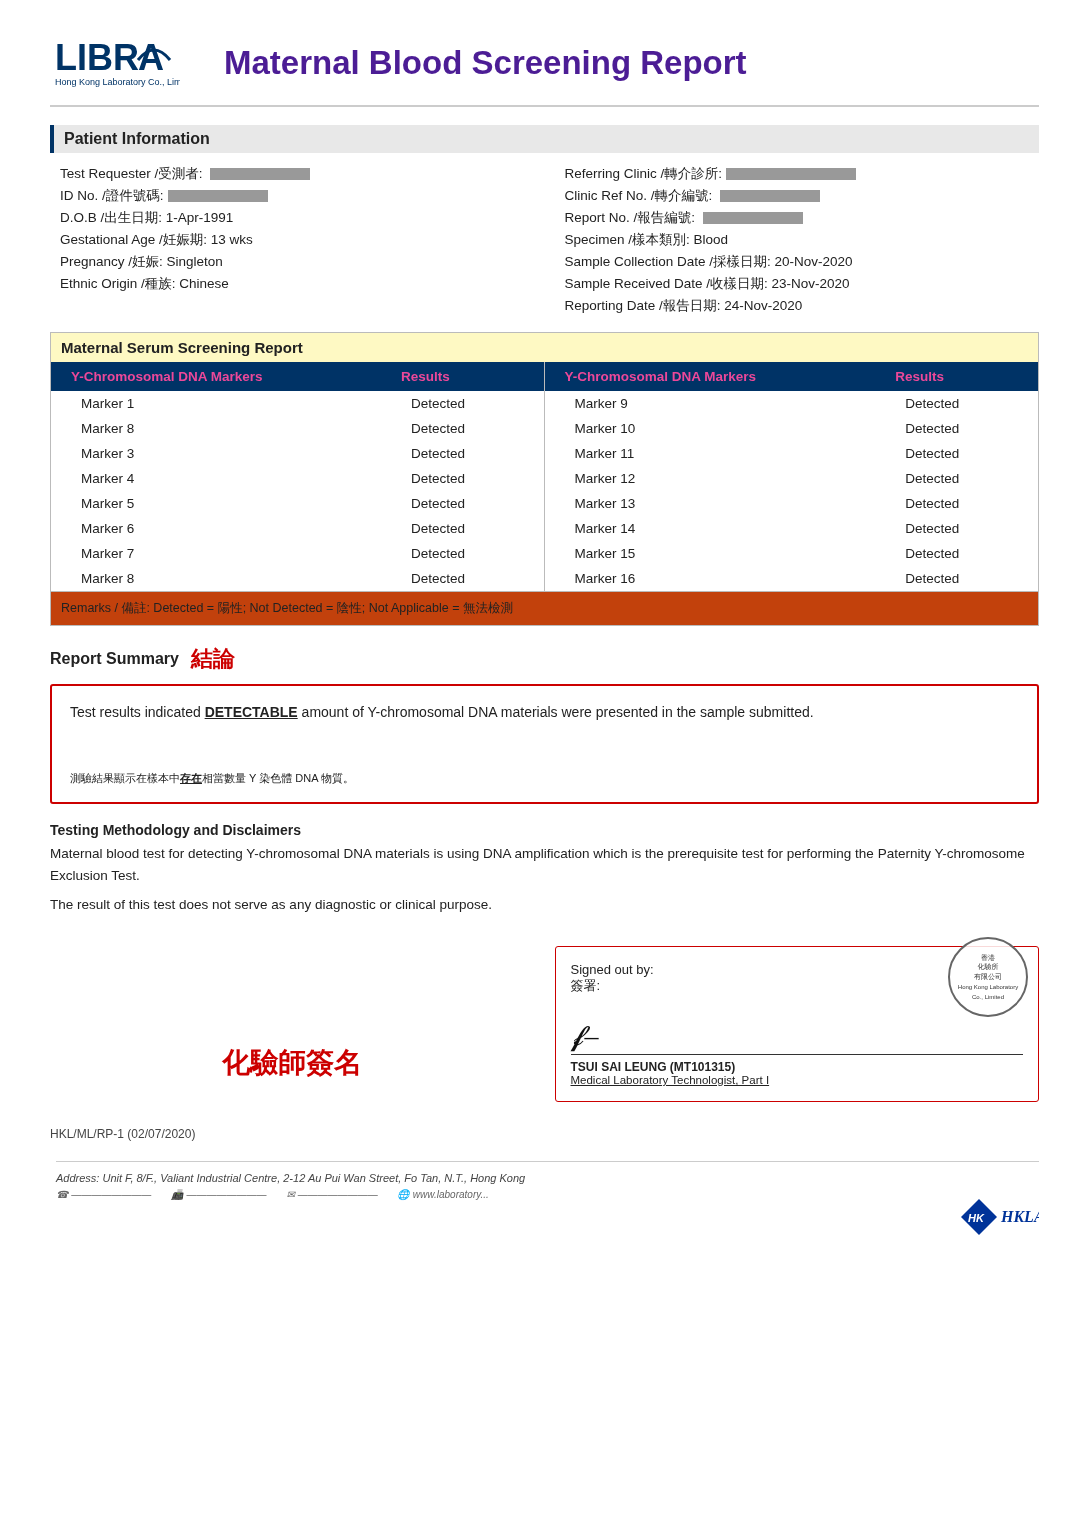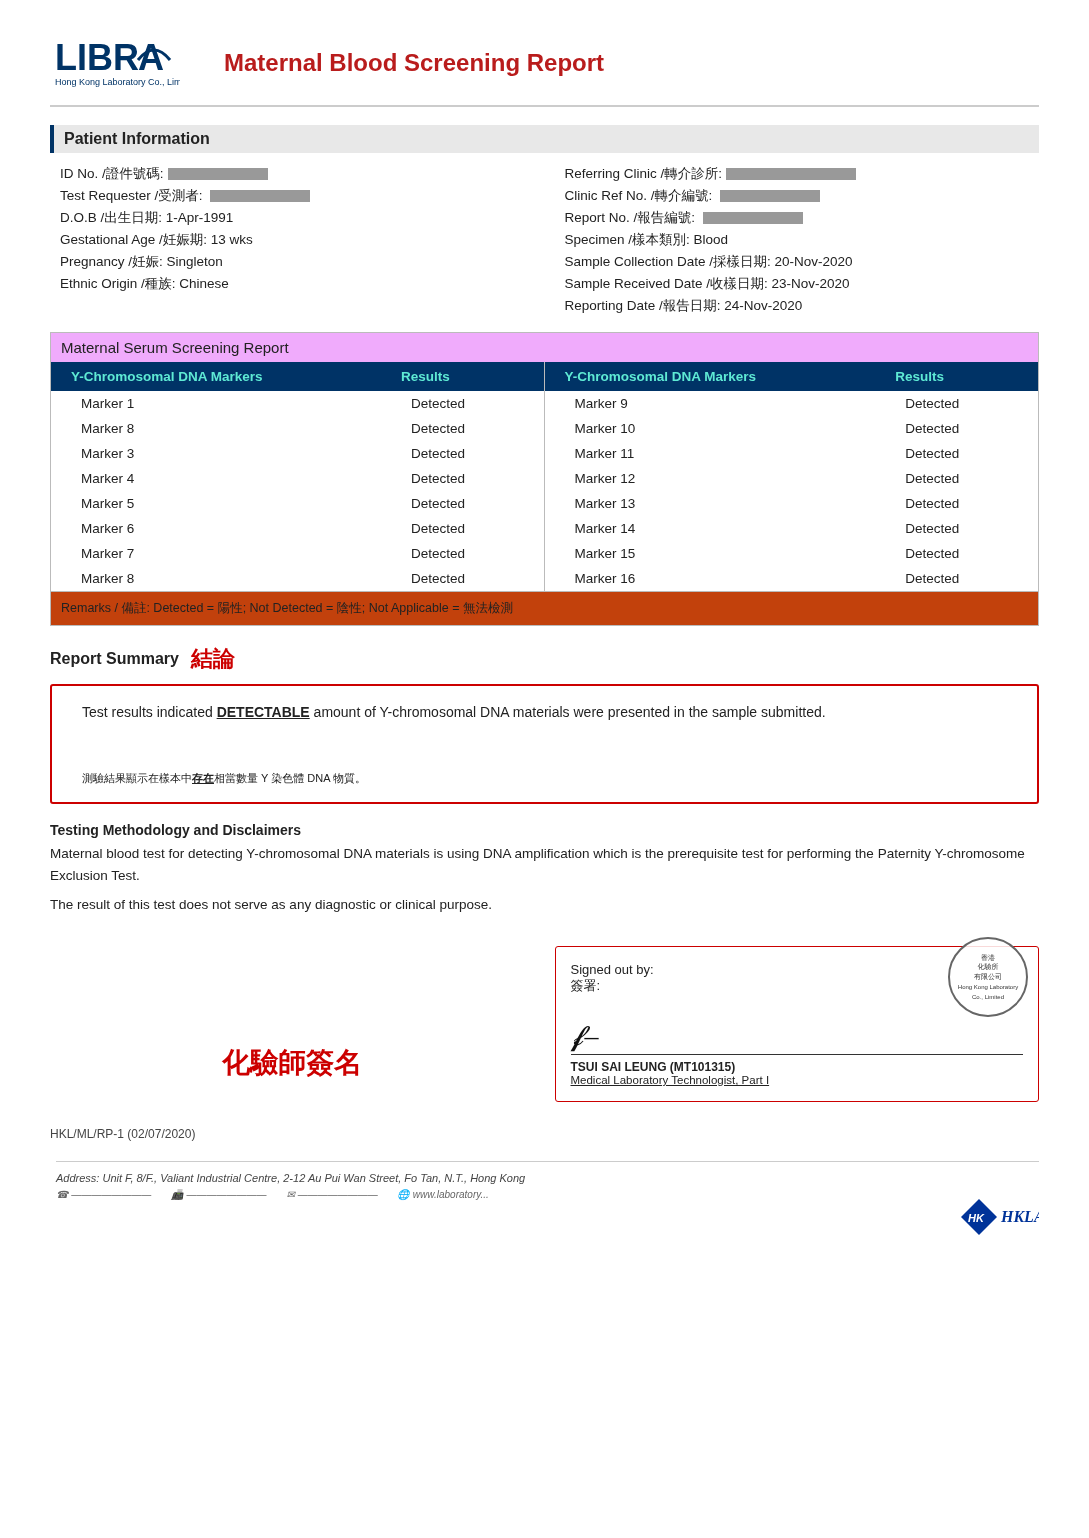--- a/index.html
+++ b/index.html
@@ -13,23 +13,23 @@
       color: #222;
     }
     .header {
       display: flex;
       align-items: center;
       margin-bottom: 18px;
       border-bottom: 2px solid #ccc;
       padding-bottom: 10px;
     }
     .report-title {
-      font-size: 24px;
-      font-weight: bold;
-      color: #b91c1c;
+      font-size: 33px;
+      font-weight: bold;
+      color: #4c1d95;
     }
     .section-title {
       font-size: 16px;
       font-weight: bold;
       background: #e8e8e8;
       padding: 5px 10px;
       margin-bottom: 10px;
       border-left: 4px solid #003366;
     }
     .patient-info-grid {
@@ -52,41 +52,41 @@
     }
     .redacted-long {
       width: 130px;
     }
     .maternal-section {
       border: 1px solid #bbb;
       margin-bottom: 18px;
     }
     .maternal-section-title {
       font-size: 15px;
-      font-weight: normal;
+      font-weight: bold;
       padding: 6px 10px;
-      background: #f0abfc;
+      background: #fef9c3;
     }
     .dna-table-wrapper {
       display: grid;
       grid-template-columns: 1fr 1fr;
     }
     .dna-table-half {
       width: 100%;
     }
     .dna-table-half:first-child {
       border-right: 1px solid #bbb;
     }
     .dna-table-half table {
       width: 100%;
       border-collapse: collapse;
     }
     .dna-table-half table thead tr {
       background: #003366;
-      color: #5eead4;
+      color: #ec4899;
     }
     .dna-table-half table thead th {
       padding: 7px 20px;
       text-align: left;
       font-size: 13.5px;
     }
     .dna-table-half table tbody tr td {
       padding: 5px 30px;
       font-size: 13.5px;
     }
@@ -107,21 +107,21 @@
       align-items: center;
       gap: 12px;
     }
     .report-summary-chinese {
       font-size: 22px;
       color: #cc0000;
       font-weight: bold;
     }
     .summary-box {
       border: 2px solid #cc0000;
-      padding: 15px 30px;
+      padding: 15px 18px;
       border-radius: 3px;
       margin-bottom: 10px;
       font-size: 14px;
       line-height: 1.7;
     }
     .summary-box .detectable {
       font-weight: bold;
       text-decoration: underline;
     }
     .summary-chinese {
@@ -261,24 +261,24 @@
   </div>
   <div class="report-title">Maternal Blood Screening Report</div>
 </div>
 
 <div>
   <div class="section-title">Patient Information</div>
   <div class="patient-info-grid">
 
     <div>
       <div class="info-row">
+        Test Requester /受測者: <span class="redacted"></span>
+      </div>
+      <div class="info-row">
         ID No. /證件號碼:<span class="redacted"></span>
-      </div>
-      <div class="info-row">
-        Test Requester /受測者: <span class="redacted"></span>
       </div>
       <div class="info-row">
         D.O.B /出生日期: 1-Apr-1991
       </div>
       <div class="info-row">
         Gestational Age /妊娠期: 13 wks
       </div>
       <div class="info-row">
         Pregnancy /妊娠: Singleton
       </div>

